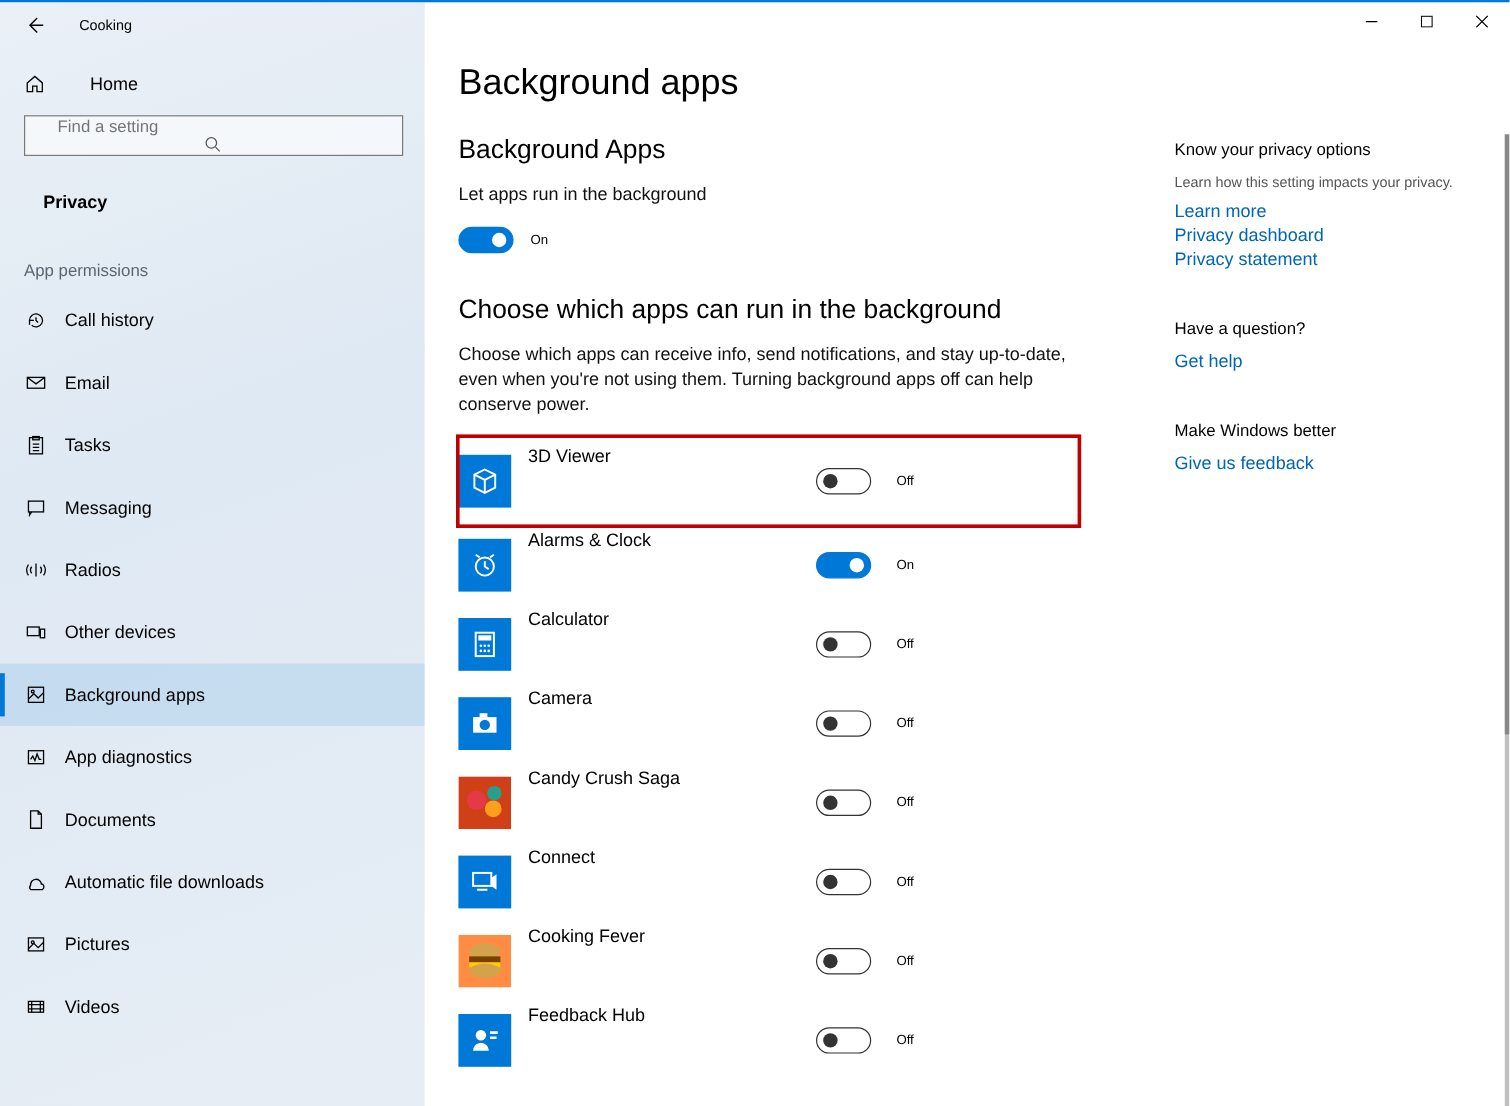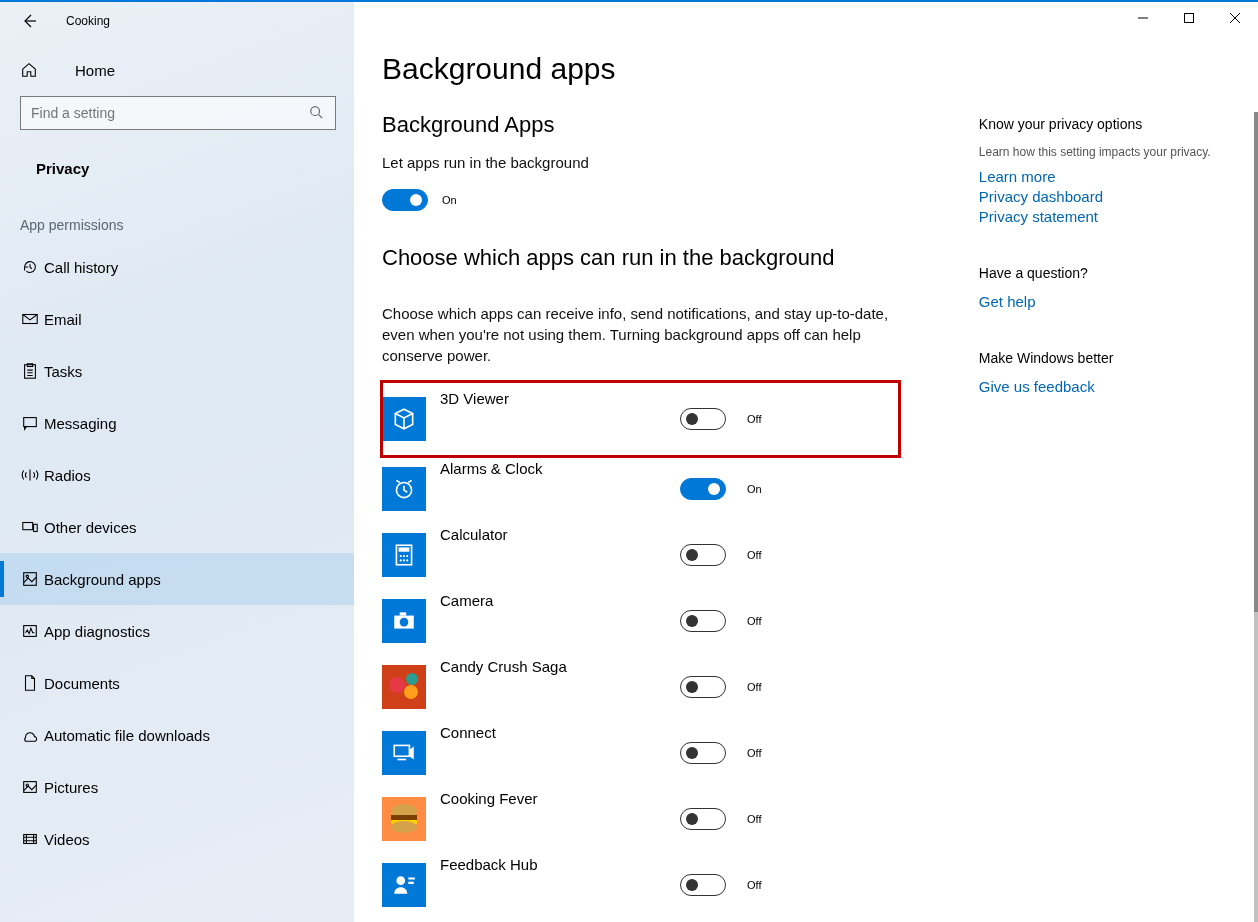--- a/index.html
+++ b/index.html
@@ -48,39 +48,40 @@
   .search-row { padding: 0 20px 18px 20px; }
   .search-box {
     width: 316px;
     height: 34px;
     border: 1px solid #7a7a7a;
     background: rgba(255,255,255,0.6);
     display: flex;
     align-items: center;
     padding: 0 10px;
     justify-content: space-between;
+    flex-direction: column;
   }
   .search-input {
     border: none; background: transparent; outline: none;
     font-size: 14px; width: 260px; color: #555;
   }
   .search-icon { width: 16px; height: 16px; }
   .category-label {
     padding: 12px 20px 22px 36px;
     font-weight: 600;
     font-size: 15px;
   }
   .section-label {
     padding: 18px 20px 8px 20px;
     color: #5b6670;
     font-size: 14px;
   }
   .nav-list { display:flex; flex-direction:column; }
   .nav-item {
-    display:flex; align-items:center; gap: 4px;
+    display:flex; align-items:center; gap: 14px;
     height: 52px; padding: 0 20px;
     font-size: 15px;
     position: relative;
   }
   .nav-item.selected {
     background: rgba(0, 120, 215, 0.12);
   }
   .nav-item.selected::before {
     content:""; position:absolute; left:0; top:8px; bottom:8px; width:4px;
     background:#0078d7;
@@ -121,21 +122,21 @@
     border: 1px solid #333;
     background: #fff;
   }
   .toggle.on { background: #0078d7; border-color: #0078d7; }
   .toggle .knob {
     position:absolute; width: 12px; height: 12px; border-radius:50%;
     background:#333; top: 4px; left: 5px;
   }
   .toggle.on .knob { background:#fff; left:auto; right:5px; }
   .toggle-label { font-size: 11px; }
-  .subheading2 { font-size: 22px; font-weight: 400; margin-bottom: 32px; }
+  .subheading2 { font-size: 22px; font-weight: 400; margin-bottom: 14px; }
   .app-list { display:flex; flex-direction:column; }
   .app-row {
     display:flex; align-items:center;
     height: 66px;
   }
   .app-row.highlighted {
     outline: 3px solid #c00000;
     outline-offset: -1px;
     padding: 4px 0;
     height: 74px;

